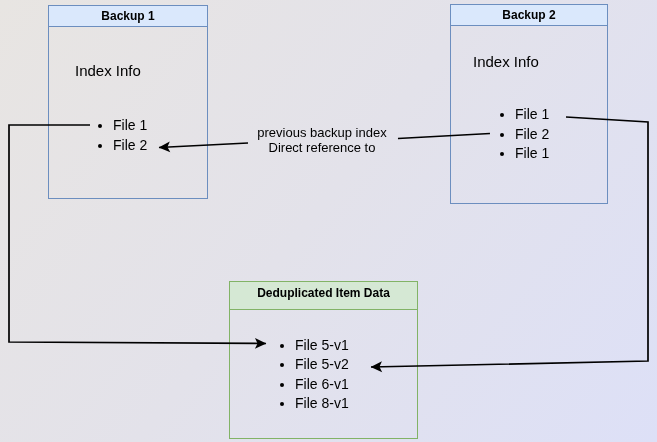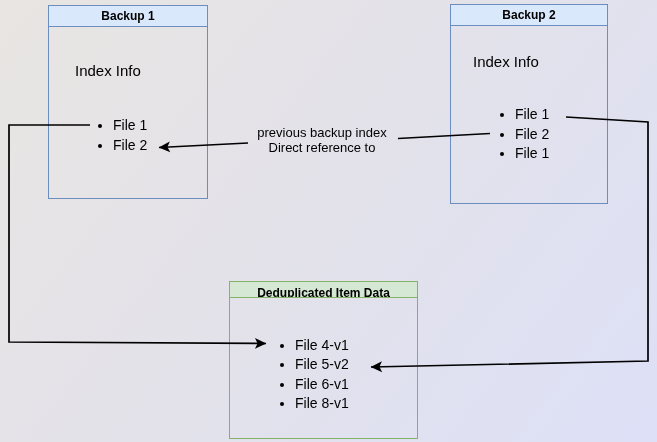--- a/index.html
+++ b/index.html
@@ -43,21 +43,21 @@
     font-weight: bold;
     overflow: hidden;
     white-space: nowrap;
   }
   .node.blue .node-header {
     height: 21px; line-height: 21px;
     background: var(--blue_fill, #dae8fc);
     border-bottom: 1px solid var(--blue_border, #6c8ebf);
   }
   .node.green .node-header {
-    height: 16px; line-height: 22px;
+    height: 28px; line-height: 22px;
     background: var(--green_fill, #d5e8d4);
     border-bottom: 1px solid var(--green_border, #82b366);
   }
   .section-label {
     position: absolute;
     font-size: 15px;
     white-space: nowrap;
   }
   ul.file-list {
     position: absolute;
@@ -113,21 +113,21 @@
     <ul class="file-list b2-list" style="left:44px; top:100px;">
       <li>File 1</li>
       <li>File 2</li>
       <li>File 1</li>
     </ul>
   </div>
 
   <div class="node green" style="left:229px; top:281px; width:189px; height:158px;">
     <div class="node-header">Deduplicated Item Data</div>
     <ul class="file-list dd-list" style="left:45px; top:54px;">
-      <li>File 4-v1</li>
+      <li>File 5-v1</li>
       <li>File 5-v2</li>
       <li>File 6-v1</li>
       <li>File 8-v1</li>
     </ul>
   </div>
 
   <div class="edge-label">
     <div>previous backup index</div>
     <div>Direct reference to</div>
   </div>

